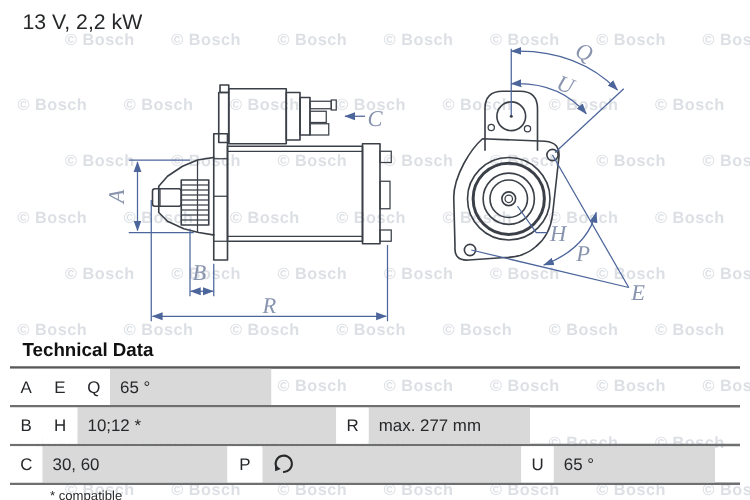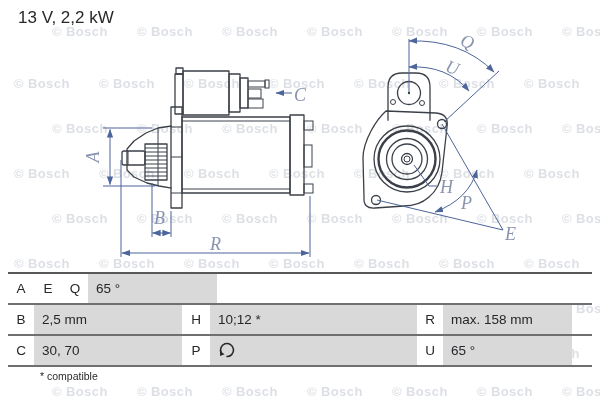--- a/index.html
+++ b/index.html
@@ -209,39 +209,39 @@
 
       <path class="dln" d="M 435,212 Q 469,199 477,170" marker-start="url(#arw)" marker-end="url(#arw)"></path>
       <text class="dimlbl" x="461" y="209">P</text>
 
       <path class="dln" d="M 414,165 L 429,186 L 438,186"></path>
       <text class="dimlbl" x="440" y="193">H</text>
     </g>
   </svg>
 
   <div id="techdata">
+    <div id="td-heading">Technical Data</div>
 
     <div class="ttable">
       <div class="trow">
         <div class="tkey k1"><span>A</span></div>
         <div class="tkey k2"><span>E</span></div>
         <div class="tkey k3"><span>Q</span></div>
         <div class="tval v3"><span>65 °</span></div>
       </div>
       <div class="trow">
         <div class="tkey k1"><span>B</span></div>
-        <div class="tval v1"><span>2,5 mm</span></div>
         <div class="tkey k2"><span>H</span></div>
         <div class="tval v2"><span>10;12 *</span></div>
         <div class="tkey k3"><span>R</span></div>
-        <div class="tval v3"><span>max. 158 mm</span></div>
+        <div class="tval v3"><span>max. 277 mm</span></div>
       </div>
       <div class="trow">
         <div class="tkey k1"><span>C</span></div>
-        <div class="tval v1"><span>30, 70</span></div>
+        <div class="tval v1"><span>30, 60</span></div>
         <div class="tkey k2"><span>P</span></div>
         <div class="tval v2">
           <svg width="18" height="18" viewBox="0 0 18 18">
             <path d="M 3.4,12.3 A 6.5,6.5 0 1 1 8.4,15.5" fill="none" stroke="#26282a" stroke-width="1.6"></path>
             <path d="M 2.1,15.0 L 2.0,10.0 L 6.6,13.2 Z" fill="#26282a"></path>
           </svg>
         </div>
         <div class="tkey k3"><span>U</span></div>
         <div class="tval v3"><span>65 °</span></div>
       </div>

